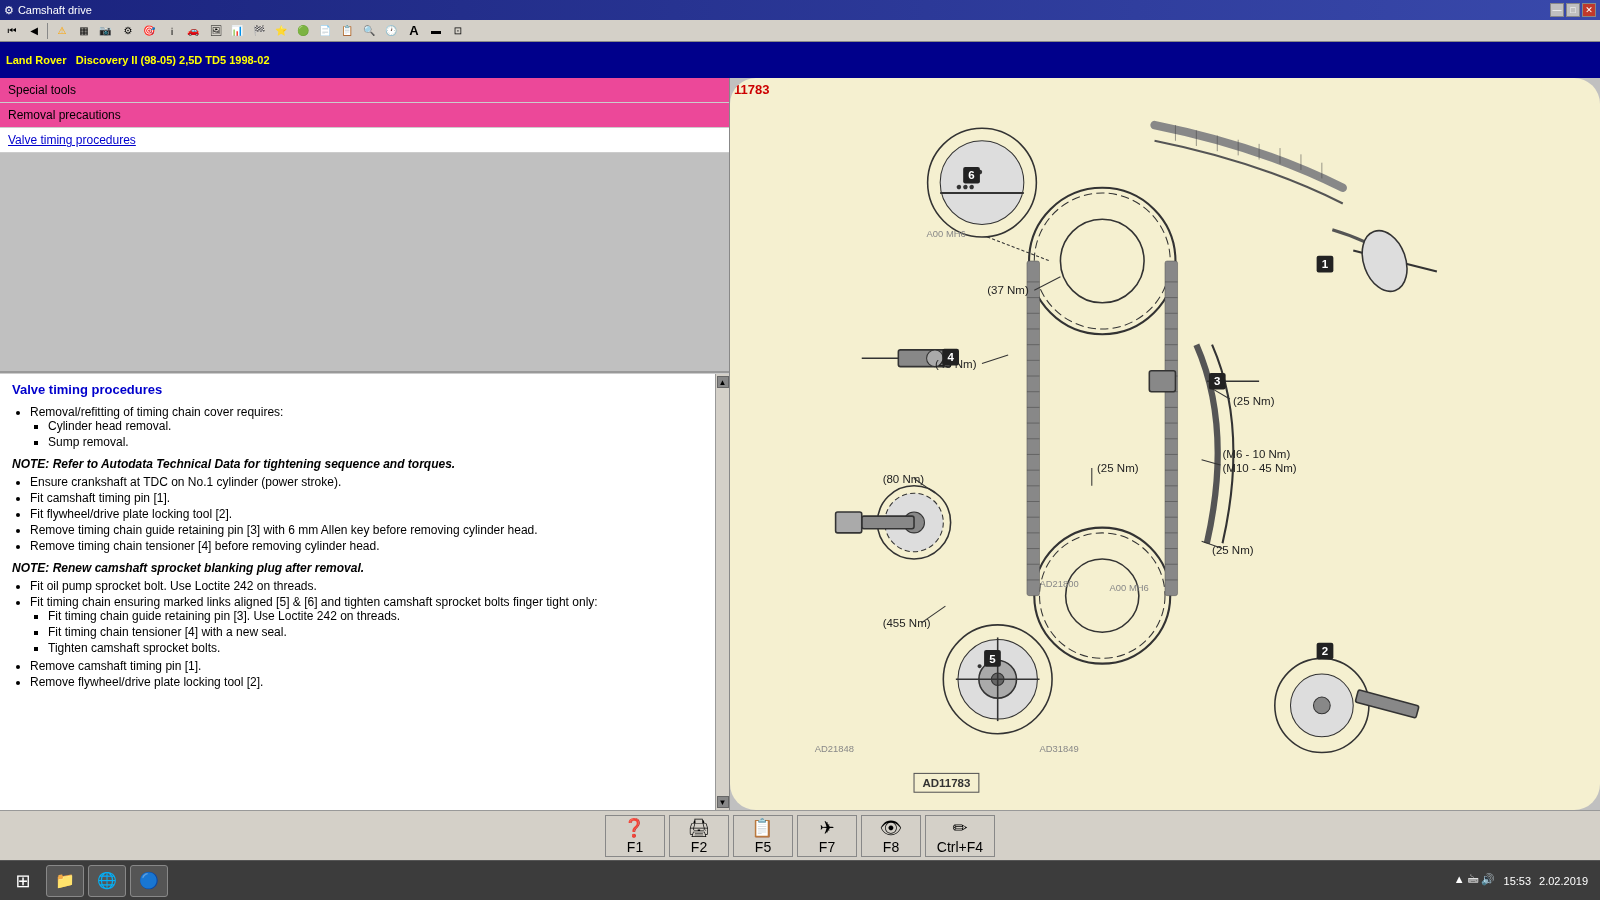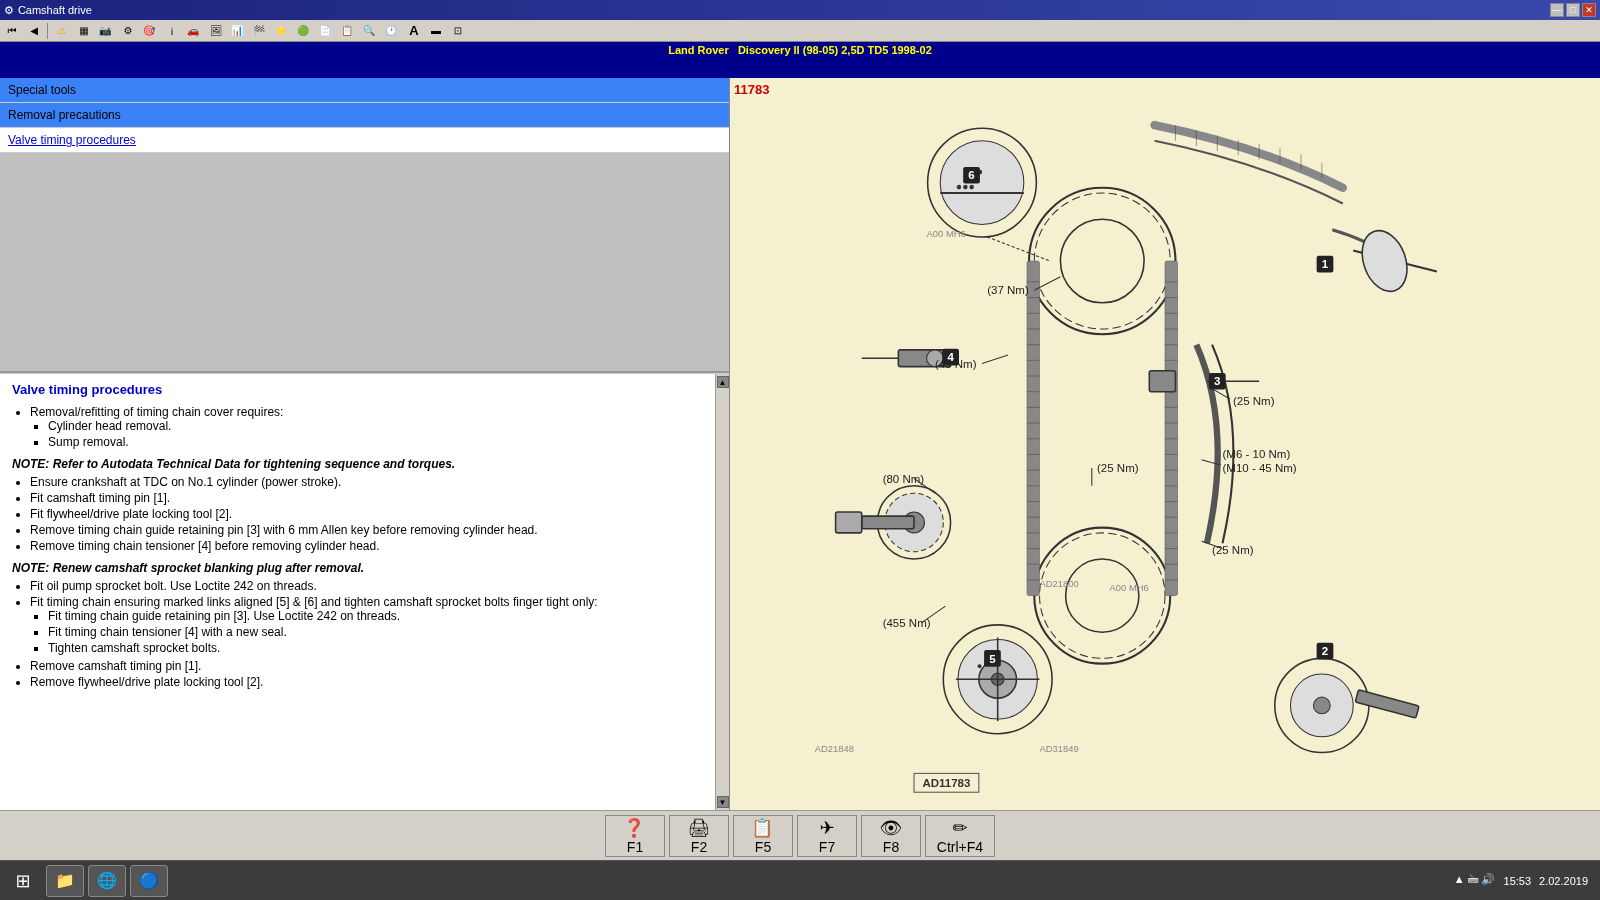--- a/index.html
+++ b/index.html
@@ -48,21 +48,21 @@
     .toolbar-sep { width: 2px; height: 16px; border-left: 1px solid #888; margin: 0 1px; }
 
     
     #info-bar {
       height: 36px;
       background: #00008b;
       color: white;
       padding: 2px 6px;
       font-size: 11px;
       display: flex;
-      flex-direction: row;
+      flex-direction: column;
       justify-content: center;
     }
     #info-bar .line1 { color: #ffff00; font-weight: bold; }
     #info-bar .line2 { color: #ffff00; font-weight: bold; }
 
     
     #main-content {
       display: flex;
       height: calc(900px - 20px - 22px - 36px - 50px - 40px);
       
@@ -74,21 +74,21 @@
       min-width: 730px;
       border-right: 1px solid #888;
       display: flex;
       flex-direction: column;
     }
 
     
     .nav-item {
       padding: 5px 8px;
       border-bottom: 1px solid #ccc;
-      background: #3b82f6;
+      background: #ec4899;
       font-size: 12px;
       cursor: pointer;
     }
     .nav-item.active { color: #0000cc; text-decoration: underline; background: #fff; }
 
     #left-upper {
       height: 220px;
       border-bottom: 2px solid #999;
       overflow: hidden;
     }
@@ -99,20 +99,21 @@
       padding: 8px 12px;
       background: white;
     }
 
     
     #right-panel {
       flex: 1;
       background: #f5f0d0;
       position: relative;
       overflow: hidden;
+      border-radius: 26px;
     }
 
     #diagram-number {
       position: absolute;
       top: 4px;
       left: 4px;
       font-size: 13px;
       font-weight: bold;
       color: #cc0000;
     }

